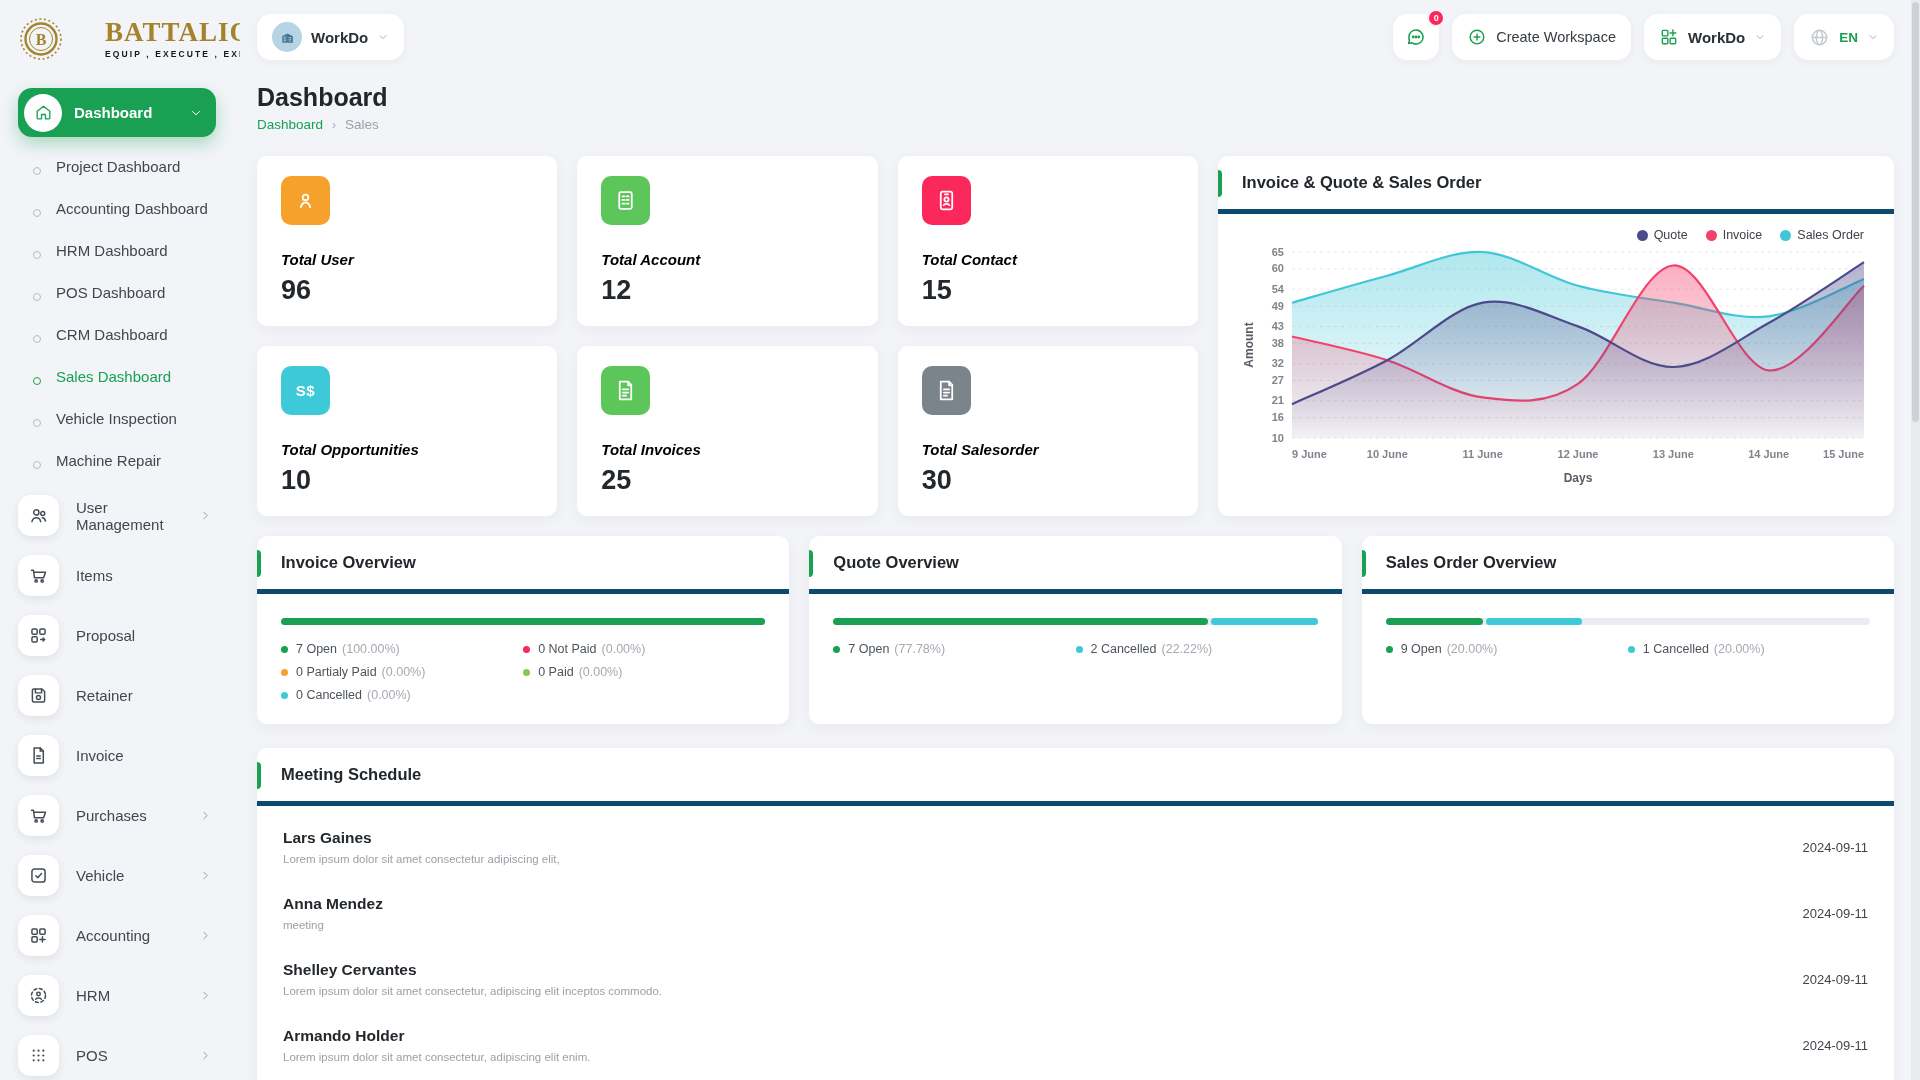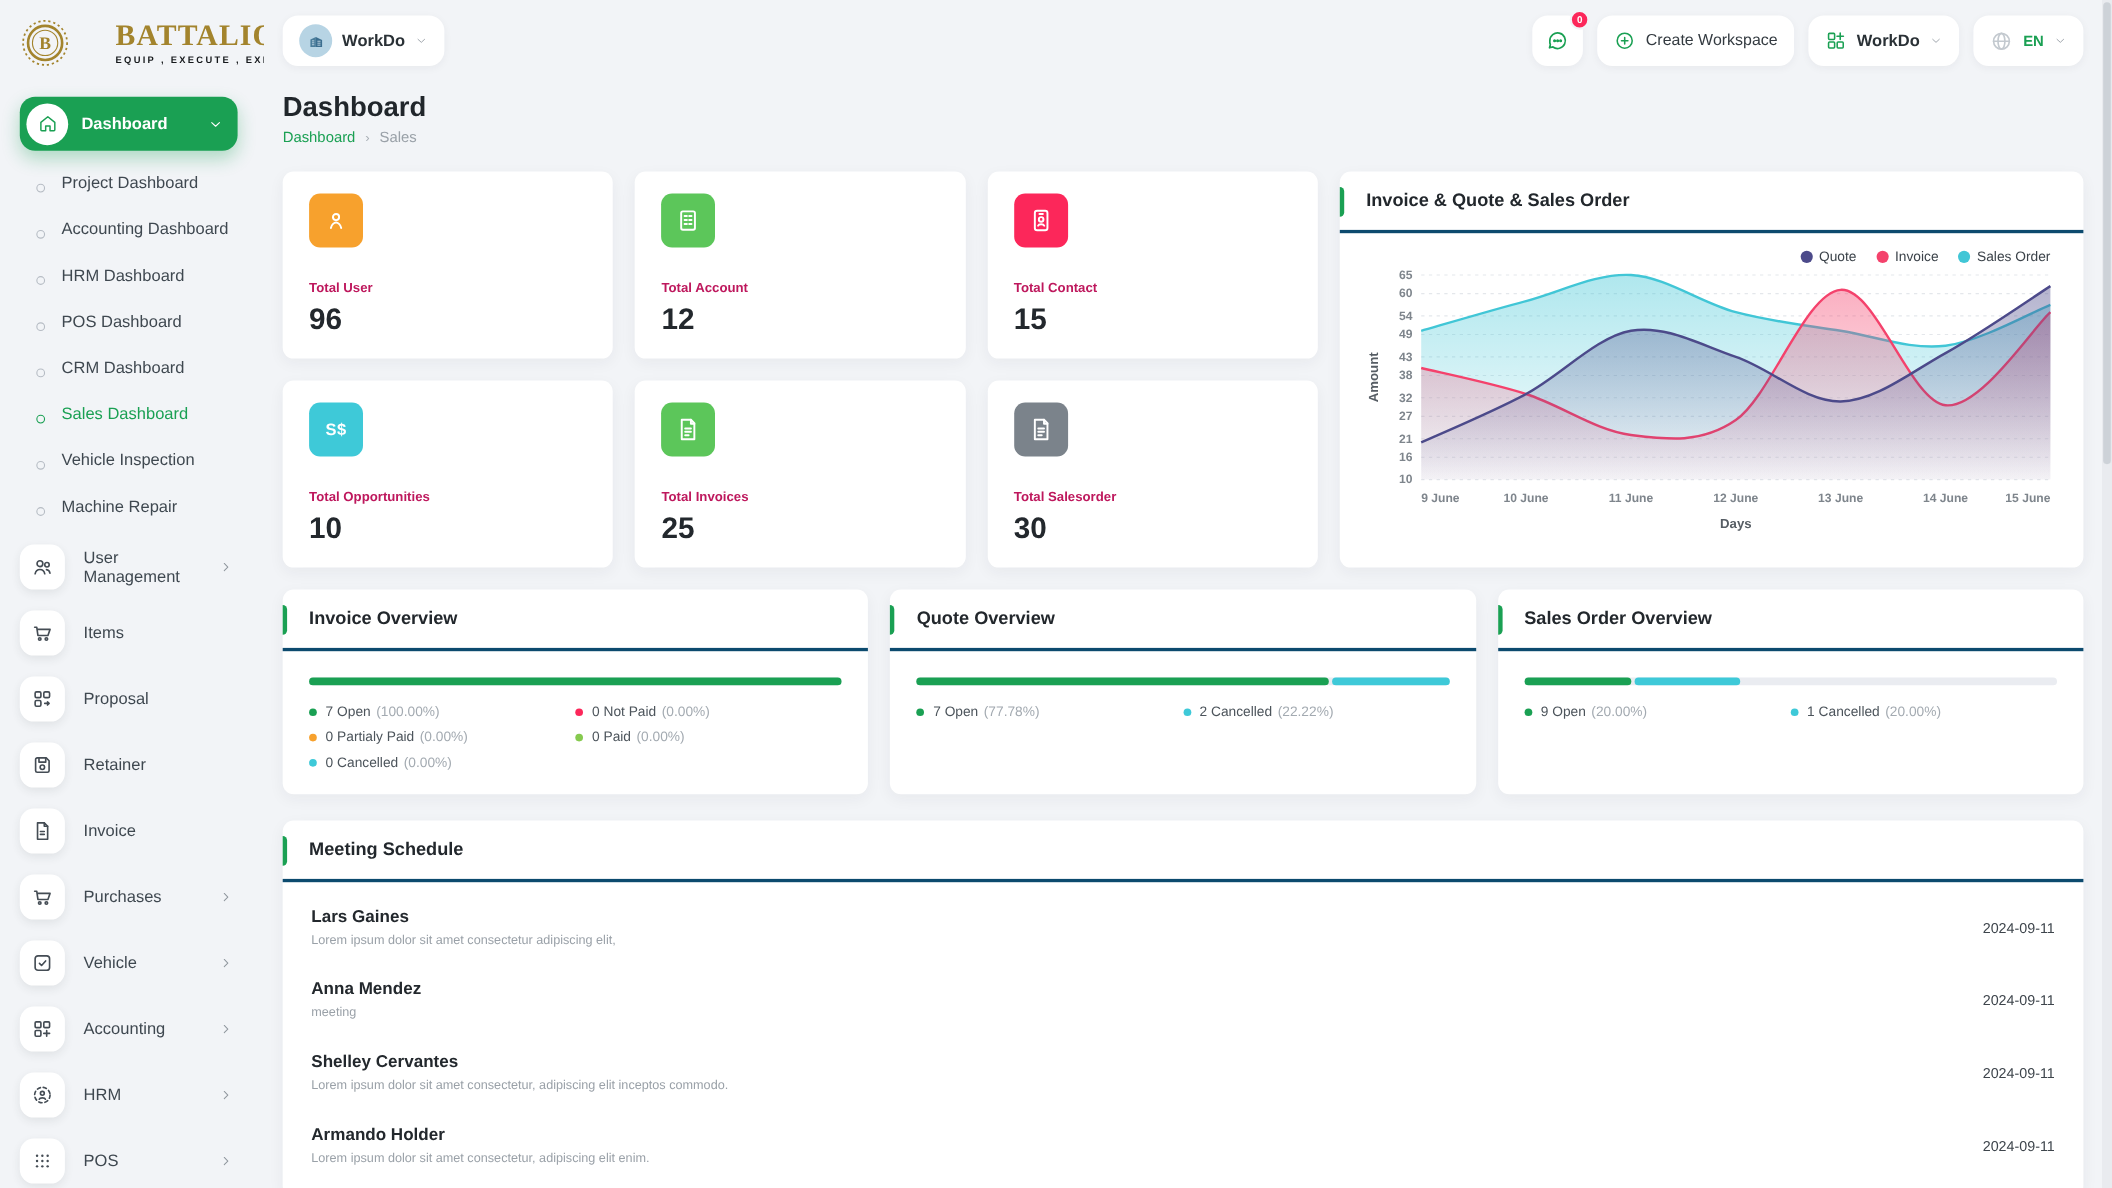--- a/index.html
+++ b/index.html
@@ -56,23 +56,23 @@
   .crumb-sep { color: #a8aeb5; font-size: 12px; }
   .crumb-current { color: #9aa1a8; }
   
   .card { background: #fff; border-radius: 10px; box-shadow: 0 4px 14px rgba(35,45,55,.05); }
   .row1 { display: grid; grid-template-columns: 1fr 676px; gap: 20px; margin-top: 24px; }
   .stats { display: grid; grid-template-columns: 1fr 1fr 1fr; gap: 20px; }
   .stat-card { padding: 20px 24px; height: 170px; display: flex; flex-direction: column; }
   .stat-icon { width: 49px; height: 49px; border-radius: 10px; display: flex; align-items: center; justify-content: center; color: #fff; }
   .stat-icon svg { width: 25px; height: 25px; }
   .stat-icon .itext { font-size: 15px; font-weight: 700; color: #fff; letter-spacing: .5px; }
-  .stat-label { margin-top: auto; font-size: 12px; font-weight: 600; color: #be185d; }
+  .stat-label { margin-top: auto; font-size: 15px; font-weight: 600; color: #000000; font-style: italic; }
   .stat-value { font-size: 27px; font-weight: 700; margin-top: 7px; color: #23282d; }
-  .card-head { position: relative; padding: 17px 24px; border-bottom: 3px solid #0c4a6e; }
+  .card-head { position: relative; padding: 17px 24px; border-bottom: 5px solid #0c4a6e; }
   .card-head::before { content: ""; position: absolute; left: 0; top: 14px; width: 4px; height: 27px; background: #1aa053; border-radius: 0 4px 4px 0; }
   .card-head .title { font-size: 16.5px; font-weight: 600; color: #22272c; }
   
   .chart-body { padding: 8px 22px 4px; }
   .chart-legend { display: flex; justify-content: flex-end; gap: 18px; padding: 6px 8px 0; }
   .leg-item { display: flex; align-items: center; gap: 6px; font-size: 12.5px; color: #3c434a; cursor: pointer; }
   .leg-dot { width: 11px; height: 11px; border-radius: 50%; }
   svg.chart { width: 100%; height: 252px; }
   .tick { font: 600 11px "Liberation Sans", sans-serif; fill: #7e858c; }
   .axis-label { font: 700 12px "Liberation Sans", sans-serif; fill: #565d64; }

